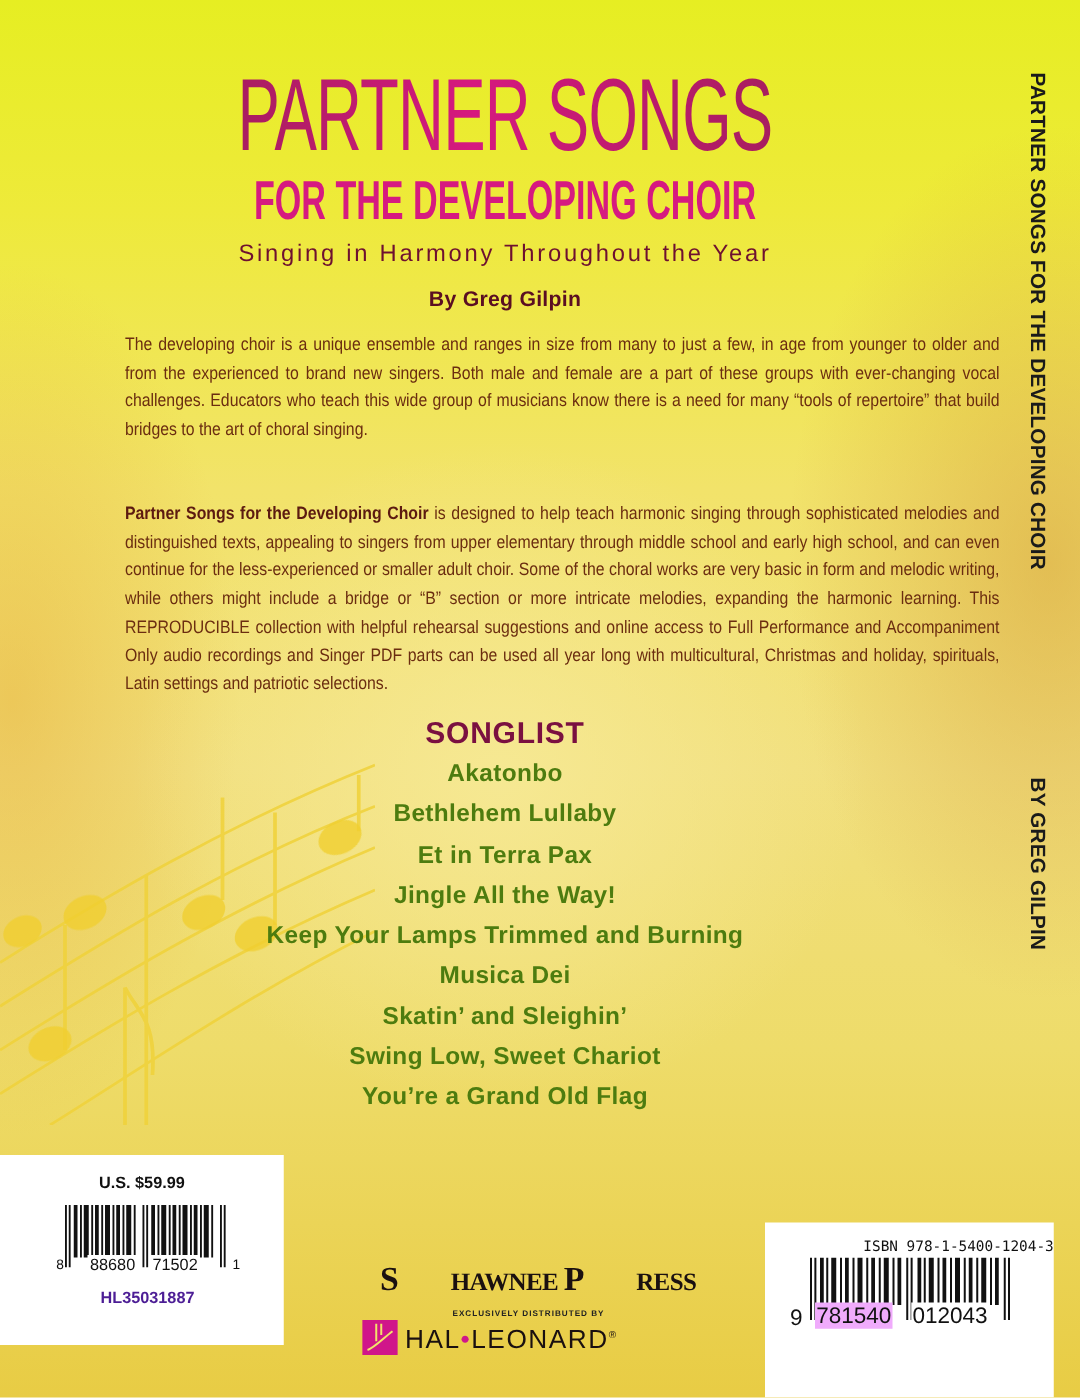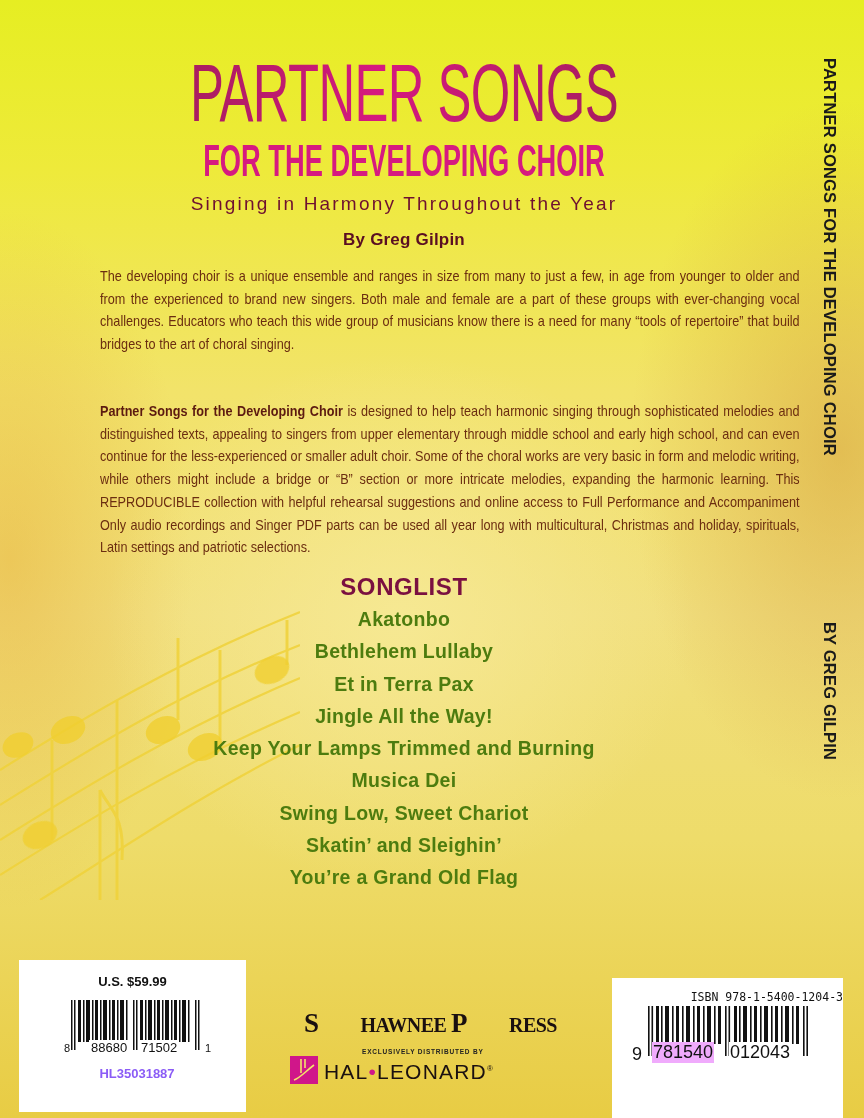--- a/index.html
+++ b/index.html
@@ -57,30 +57,30 @@
     position: absolute; left: 0; width: 808px; top: 603px; list-style: none; text-align: center;
   }
   .songlist li {
     height: 32.3px; line-height: 32px;
     font-size: 19.5px; font-weight: 700; color: #4d7c0f; letter-spacing: 0.3px;
   }
 
   .notes { position: absolute; left: 0; top: 560px; width: 300px; height: 340px; }
 
   .price-box {
-    position: absolute; left: 0; top: 960px; width: 227px; height: 152px; background: #ffffff; margin-left: 19px;
+    position: absolute; left: 0; top: 924px; width: 227px; height: 152px; background: #ffffff;
   }
   .price { position: absolute; left: 0; width: 227px; top: 14px; text-align: center; font-size: 13px; font-weight: 700; color: #111; }
   .upc-bars { position: absolute; left: 52px; top: 40px; width: 130px; height: 50px; }
   .upc-digits { position: absolute; left: 40px; top: 80px; width: 160px; height: 16px; font-size: 13px; color: #111; }
   .upc-d0 { position: absolute; left: 5px; top: 2px; font-size: 11px; }
   .upc-dl { position: absolute; left: 30px; top: 0; background: #fff; padding: 0 2px; }
   .upc-dr { position: absolute; left: 80px; top: 0; background: #fff; padding: 0 2px; }
   .upc-d9 { position: absolute; left: 146px; top: 2px; font-size: 11px; }
-  .hl-number { position: absolute; left: 0; width: 236px; top: 106px; text-align: center; font-size: 13px; font-weight: 700; color: #8b5cf6; }
+  .hl-number { position: absolute; left: 0; width: 236px; top: 106px; text-align: center; font-size: 13px; font-weight: 700; color: #4c1d95; }
 
   .publisher { position: absolute; left: 290px; top: 1008px; width: 260px; height: 80px; }
   .shawnee { position: absolute; left: 14px; top: 0; font-family: "Liberation Serif", serif; font-weight: 700; font-size: 27px; color: #1a1010; letter-spacing: -0.5px; white-space: nowrap; }
   .shawnee .sc { font-size: 20px; margin-left: 42px; }
   .dist { position: absolute; left: 72px; top: 40px; font-size: 6.5px; font-weight: 700; letter-spacing: 0.8px; color: #222; white-space: nowrap; }
   .hl-logo { position: absolute; left: 0; top: 48px; width: 28px; height: 28px; background: #d0168a; }
   .hl-text { position: absolute; left: 34px; top: 52px; font-size: 21px; font-weight: 400; color: #1a1010; letter-spacing: 1.2px; white-space: nowrap; }
   .hl-dot { color: #d0168a; }
   .hl-reg { font-size: 8px; vertical-align: super; }
 
@@ -142,22 +142,22 @@
   <p class="body-text p2"><b>Partner Songs for the Developing Choir</b><span> is designed to help teach harmonic singing through sophisticated melodies and distinguished texts, appealing to singers from upper elementary through middle school and early high school, and can even continue for the less-experienced or smaller adult choir. Some of the choral works are very basic in form and melodic writing, while others might include a bridge or “B” section or more intricate melodies, expanding the harmonic learning. This REPRODUCIBLE collection with helpful rehearsal suggestions and online access to Full Performance and Accompaniment Only audio recordings and Singer PDF parts can be used all year long with multicultural, Christmas and holiday, spirituals, Latin settings and patriotic selections.</span></p>
 
   <div class="songlist-heading">SONGLIST</div>
   <ul class="songlist">
     <li>Akatonbo</li>
     <li>Bethlehem Lullaby</li>
     <li>Et in Terra Pax</li>
     <li>Jingle All the Way!</li>
     <li>Keep Your Lamps Trimmed and Burning</li>
     <li>Musica Dei</li>
+    <li>Skatin’ and Sleighin’</li>
     <li>Swing Low, Sweet Chariot</li>
-    <li>Skatin’ and Sleighin’</li>
     <li>You’re a Grand Old Flag</li>
   </ul>
 
   <div class="price-box">
     <div class="price">U.S. $59.99</div>
     <svg class="upc-bars" viewBox="0 0 130 50" preserveAspectRatio="none" xmlns="http://www.w3.org/2000/svg">
       <g fill="#111">
         <rect x="0" y="0" width="1.5" height="50"></rect>
           <rect x="3" y="0" width="1.5" height="50"></rect>
         <rect x="7" y="0" width="3" height="42"></rect>

